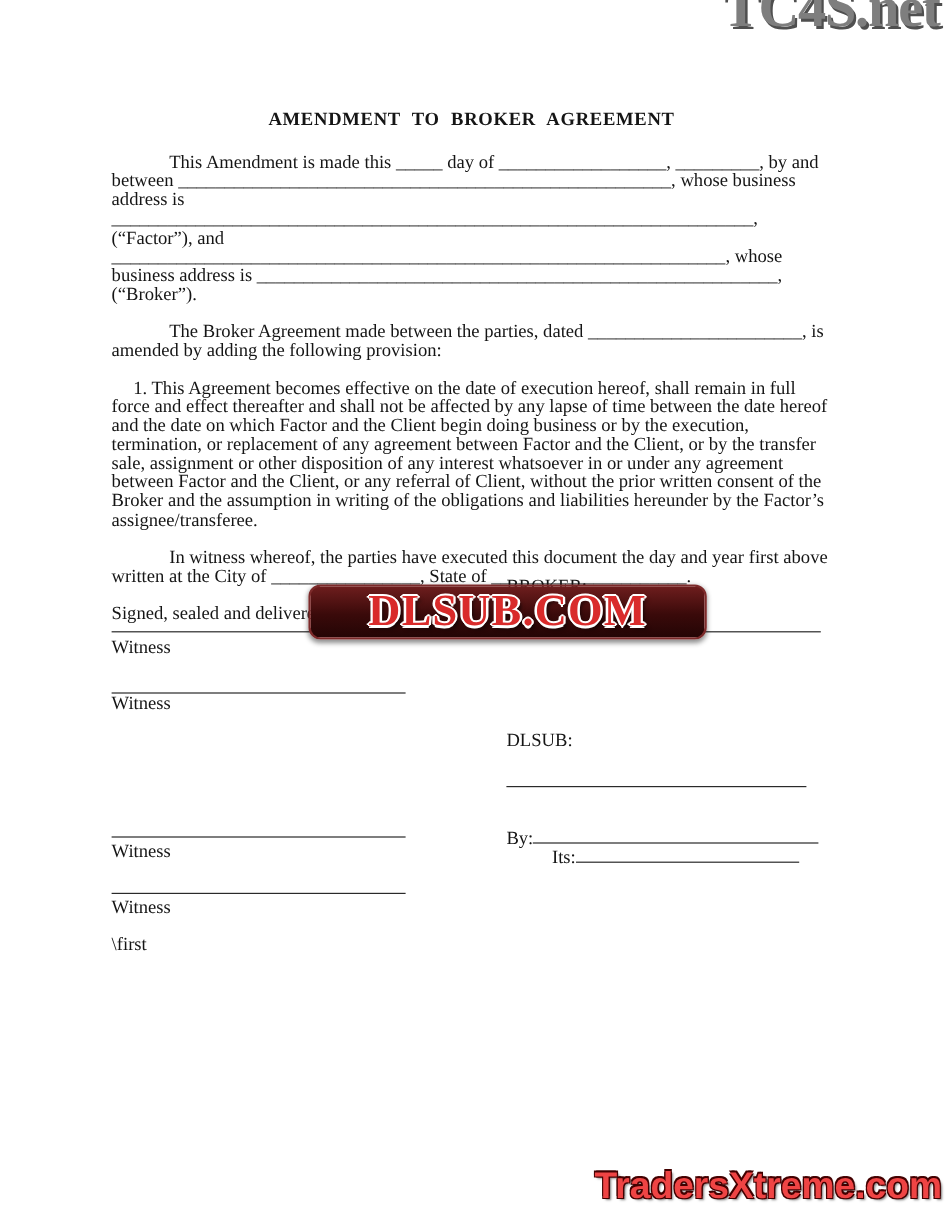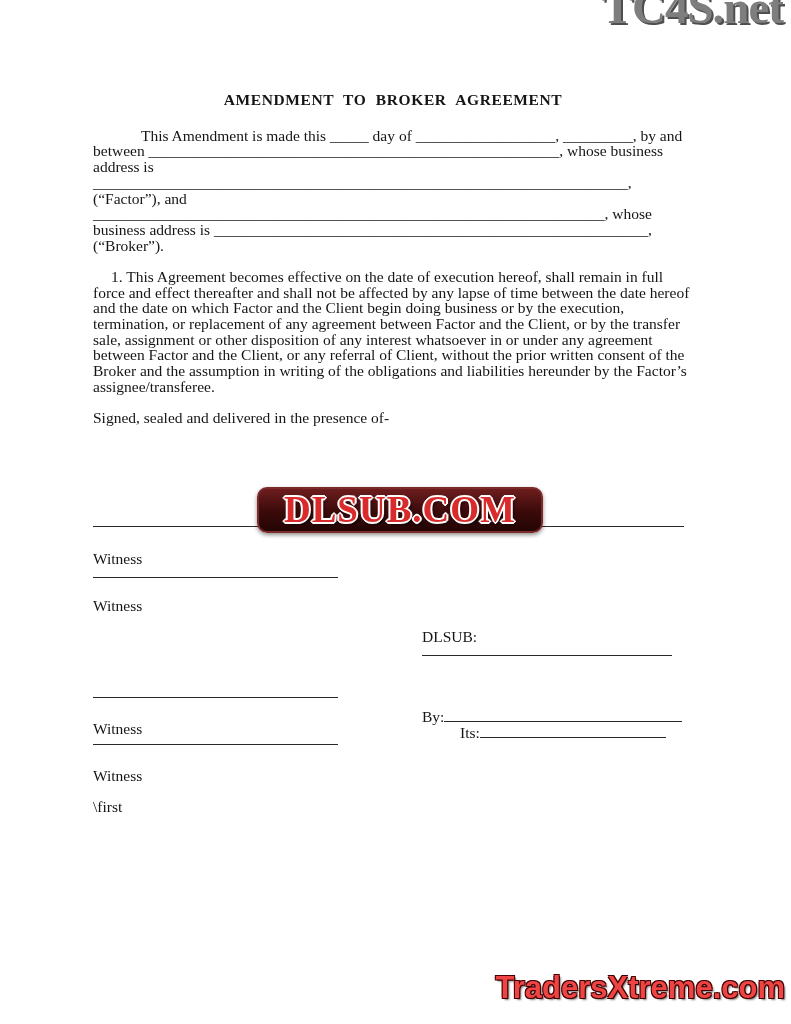--- a/index.html
+++ b/index.html
@@ -30,21 +30,21 @@
   }
   .para {
     margin: 15.5px 0 0 0;
     overflow-wrap: break-word;
     word-break: break-word;
   }
   .para.first { margin-top: 0; }
   .indent { text-indent: 48px; }
   .indent-small { text-indent: 18px; }
   
-  .abs { position: absolute; margin-top: 19px; }
+  .abs { position: absolute; }
   .sline {
     position: absolute;
     height: 0;
     border-top: 1px solid #2a2a2a;
   }
   .fill-line {
     display: inline-block;
     height: 14px;
     border-bottom: 1px solid #2a2a2a;
     vertical-align: baseline;
@@ -59,21 +59,21 @@
     font-size: 47px;
     color: #7e7e7e;
     text-shadow: 2px 2px 0 #4f4f4f;
     letter-spacing: -1px;
     z-index: 6;
   }
   .wm-center {
     position: absolute;
     top: 487px;
     left: 257px;
-    width: 286px;
+    width: 332px;
     height: 46px;
     background: linear-gradient(#6d1d1d 0%, #3a0a0a 55%, #240505 100%);
     border: 2px solid #7c2a2a;
     border-radius: 10px;
     box-sizing: border-box;
     display: flex;
     align-items: center;
     justify-content: center;
     z-index: 5;
     box-shadow: 0 2px 4px rgba(0,0,0,0.45);
@@ -110,21 +110,23 @@
 </head>
 <body>
 
 <div class="page">
 
   <div class="wm-top">TC4S.net</div>
 
   <div class="content">
     <h1 class="doc-title">AMENDMENT TO BROKER AGREEMENT</h1>
     <p class="para first indent">This Amendment is made this _____ day of __________________, _________, by and between _____________________________________________________, whose business address is _____________________________________________________________________, (“Factor”), and __________________________________________________________________, whose business address is ________________________________________________________,  (“Broker”).</p>
+    <p class="para indent">The Broker Agreement made between the parties, dated _______________________, is amended by adding the following provision:</p>
     <p class="para indent-small">1.  This Agreement becomes effective on the date of execution hereof, shall remain in full force and effect thereafter and shall not be affected by any lapse of time between  the date hereof and the date on which Factor and the Client begin doing business or by the execution, termination, or replacement of any agreement between Factor and the Client, or by the transfer sale, assignment or other disposition of any interest whatsoever in or under any agreement between  Factor and the Client, or any referral of Client, without the prior written consent of the Broker and the assumption in writing of the obligations and liabilities hereunder by the Factor’s assignee/transferee.</p>
+    <p class="para indent">In witness whereof, the parties have executed this document the day and year first above written at the City of ________________, State of _____________________.</p>
     <p class="para">Signed, sealed and delivered in the presence of-</p>
   </div>
 
   <div class="abs sig-label" style="top:481px; left:422px;">BROKER:</div>
 
   <div class="sline" style="top:526px; left:93px; width:245px;"></div>
   <div class="sline" style="top:526px; left:422px; width:262px;"></div>
   <div class="abs sig-label" style="top:532px; left:93px;">Witness</div>
 
   <div class="sline" style="top:577px; left:93px; width:245px;"></div>

